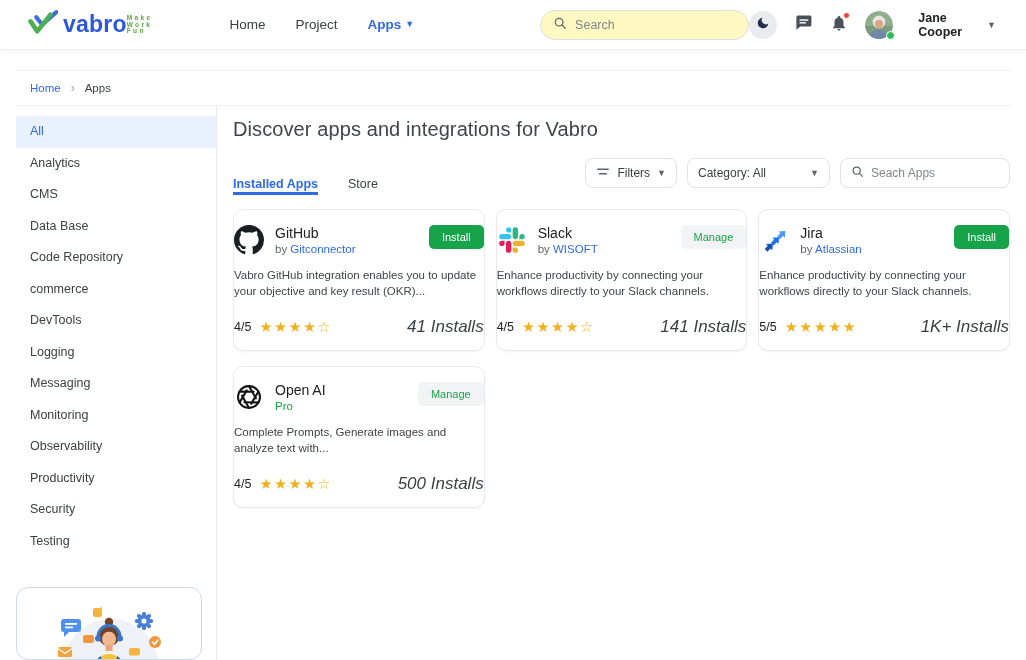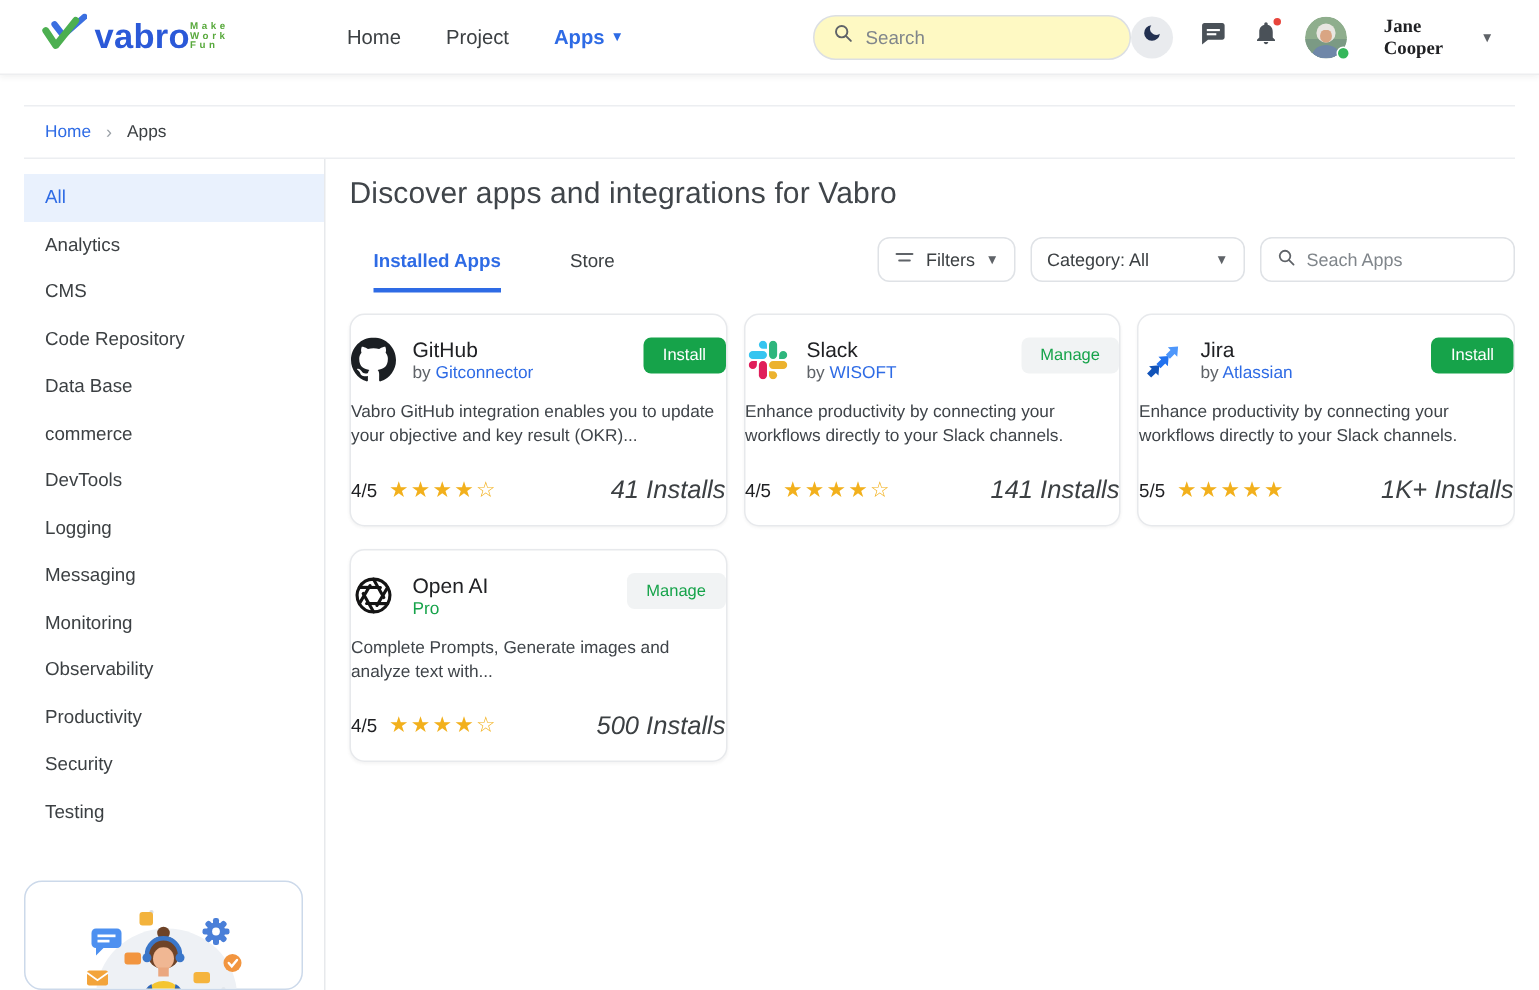--- a/index.html
+++ b/index.html
@@ -32,21 +32,21 @@
     display:flex;align-items:center;gap:8px;padding:0 12px;background:#fef9c3;}
   .nav-search input{border:none;outline:none;width:100%;font-size:12.5px;color:var(--txt-dark);
     font-family:inherit;background:transparent;}
   .nav-search input::placeholder{color:#80868b;}
   .nav-right{margin-left:auto;display:flex;align-items:center;gap:17px;}
   .moon-btn{width:28px;height:28px;border-radius:50%;background:#e9ebee;display:flex;
     align-items:center;justify-content:center;cursor:pointer;flex:none;}
   .icon-btn{position:relative;display:flex;align-items:center;cursor:pointer;}
   .dot-red{position:absolute;top:-2px;right:-2px;width:7px;height:7px;border-radius:50%;
     background:#e8453c;border:1.5px solid #fff;}
-  .user{display:flex;align-items:center;gap:25px;cursor:pointer;font-family:Liberation Serif, serif;}
+  .user{display:flex;align-items:center;gap:25px;cursor:pointer;}
   .avatar-wrap{position:relative;width:28px;height:28px;flex:none;}
   .avatar-wrap svg{border-radius:50%;display:block;}
   .dot-green{position:absolute;bottom:-1px;right:-2px;width:9px;height:9px;border-radius:50%;
     background:#34b75a;border:1.5px solid #fff;}
   .user-name{font-size:12.5px;font-weight:bold;color:var(--txt-dark);}
   .user-caret{font-size:9px;color:var(--txt-muted);}
 
   
   .breadcrumb-bar{margin:20px 16px 0;border-top:1px solid #eceef1;border-bottom:1px solid #eceef1;
     padding:10px 14px;display:flex;align-items:center;gap:10px;font-size:11.5px;flex:none;}
@@ -59,22 +59,22 @@
   .sidebar{width:201px;flex:none;border-right:1px solid var(--border);padding-top:10px;
     display:flex;flex-direction:column;}
   .side-item{padding:8px 14px;font-size:12.5px;color:var(--txt-body);cursor:pointer;line-height:15.5px;}
   .side-item.active{background:#e9f1fd;color:var(--accent);}
   .promo-card{margin:30px 14px 0 0;border:1px solid #ccd9ea;border-radius:12px;height:170px;
     overflow:hidden;display:flex;justify-content:center;padding-top:4px;background:#fff;}
 
   .main{flex:1;padding:12px 0 0 16px;overflow:hidden;}
   .page-title{font-size:20px;font-weight:500;color:#40454a;letter-spacing:.1px;}
   .tabsbar{display:flex;align-items:flex-end;margin-top:17px;border-bottom:1px solid transparent;}
-  .tab{font-size:12.5px;color:var(--txt-body);padding-bottom:11px;margin-right:30px;cursor:pointer;
-    border-bottom:3px solid transparent;margin-left:16px;}
+  .tab{font-size:12.5px;color:var(--txt-body);padding-bottom:1px;margin-right:30px;cursor:pointer;
+    border-bottom:3px solid transparent;}
   .tab.active{color:var(--accent);font-weight:bold;border-bottom-color:var(--accent);}
   .toolbar{margin-left:auto;display:flex;gap:10px;padding-bottom:7px;padding-left:16px;}
   .ctrl{height:30px;border:1px solid #dfe2e6;border-radius:8px;background:#fff;display:flex;
     align-items:center;gap:7px;padding:0 10px;font-size:12px;color:var(--txt-body);cursor:pointer;}
   .ctrl.category{width:143px;justify-content:space-between;}
   .ctrl.search-apps{width:170px;cursor:text;}
   .ctrl.search-apps input{border:none;outline:none;width:100%;font-size:12px;font-family:inherit;
     color:var(--txt-dark);background:transparent;}
   .ctrl.search-apps input::placeholder{color:#80868b;}
   .ctrl .caret{color:var(--txt-muted);}
@@ -198,22 +198,22 @@
   <span class="crumb-current">Apps</span>
 </div>
 
 <div class="layout">
 
   <aside class="sidebar">
     <div id="sidebar-list">
         <div class="side-item active">All</div>
         <div class="side-item">Analytics</div>
         <div class="side-item">CMS</div>
+        <div class="side-item">Data Base</div>
         <div class="side-item">Code Repository</div>
-        <div class="side-item">Data Base</div>
         <div class="side-item">commerce</div>
         <div class="side-item">DevTools</div>
         <div class="side-item">Logging</div>
         <div class="side-item">Messaging</div>
         <div class="side-item">Monitoring</div>
         <div class="side-item">Observability</div>
         <div class="side-item">Productivity</div>
         <div class="side-item">Security</div>
         <div class="side-item">Testing</div>
       </div>

